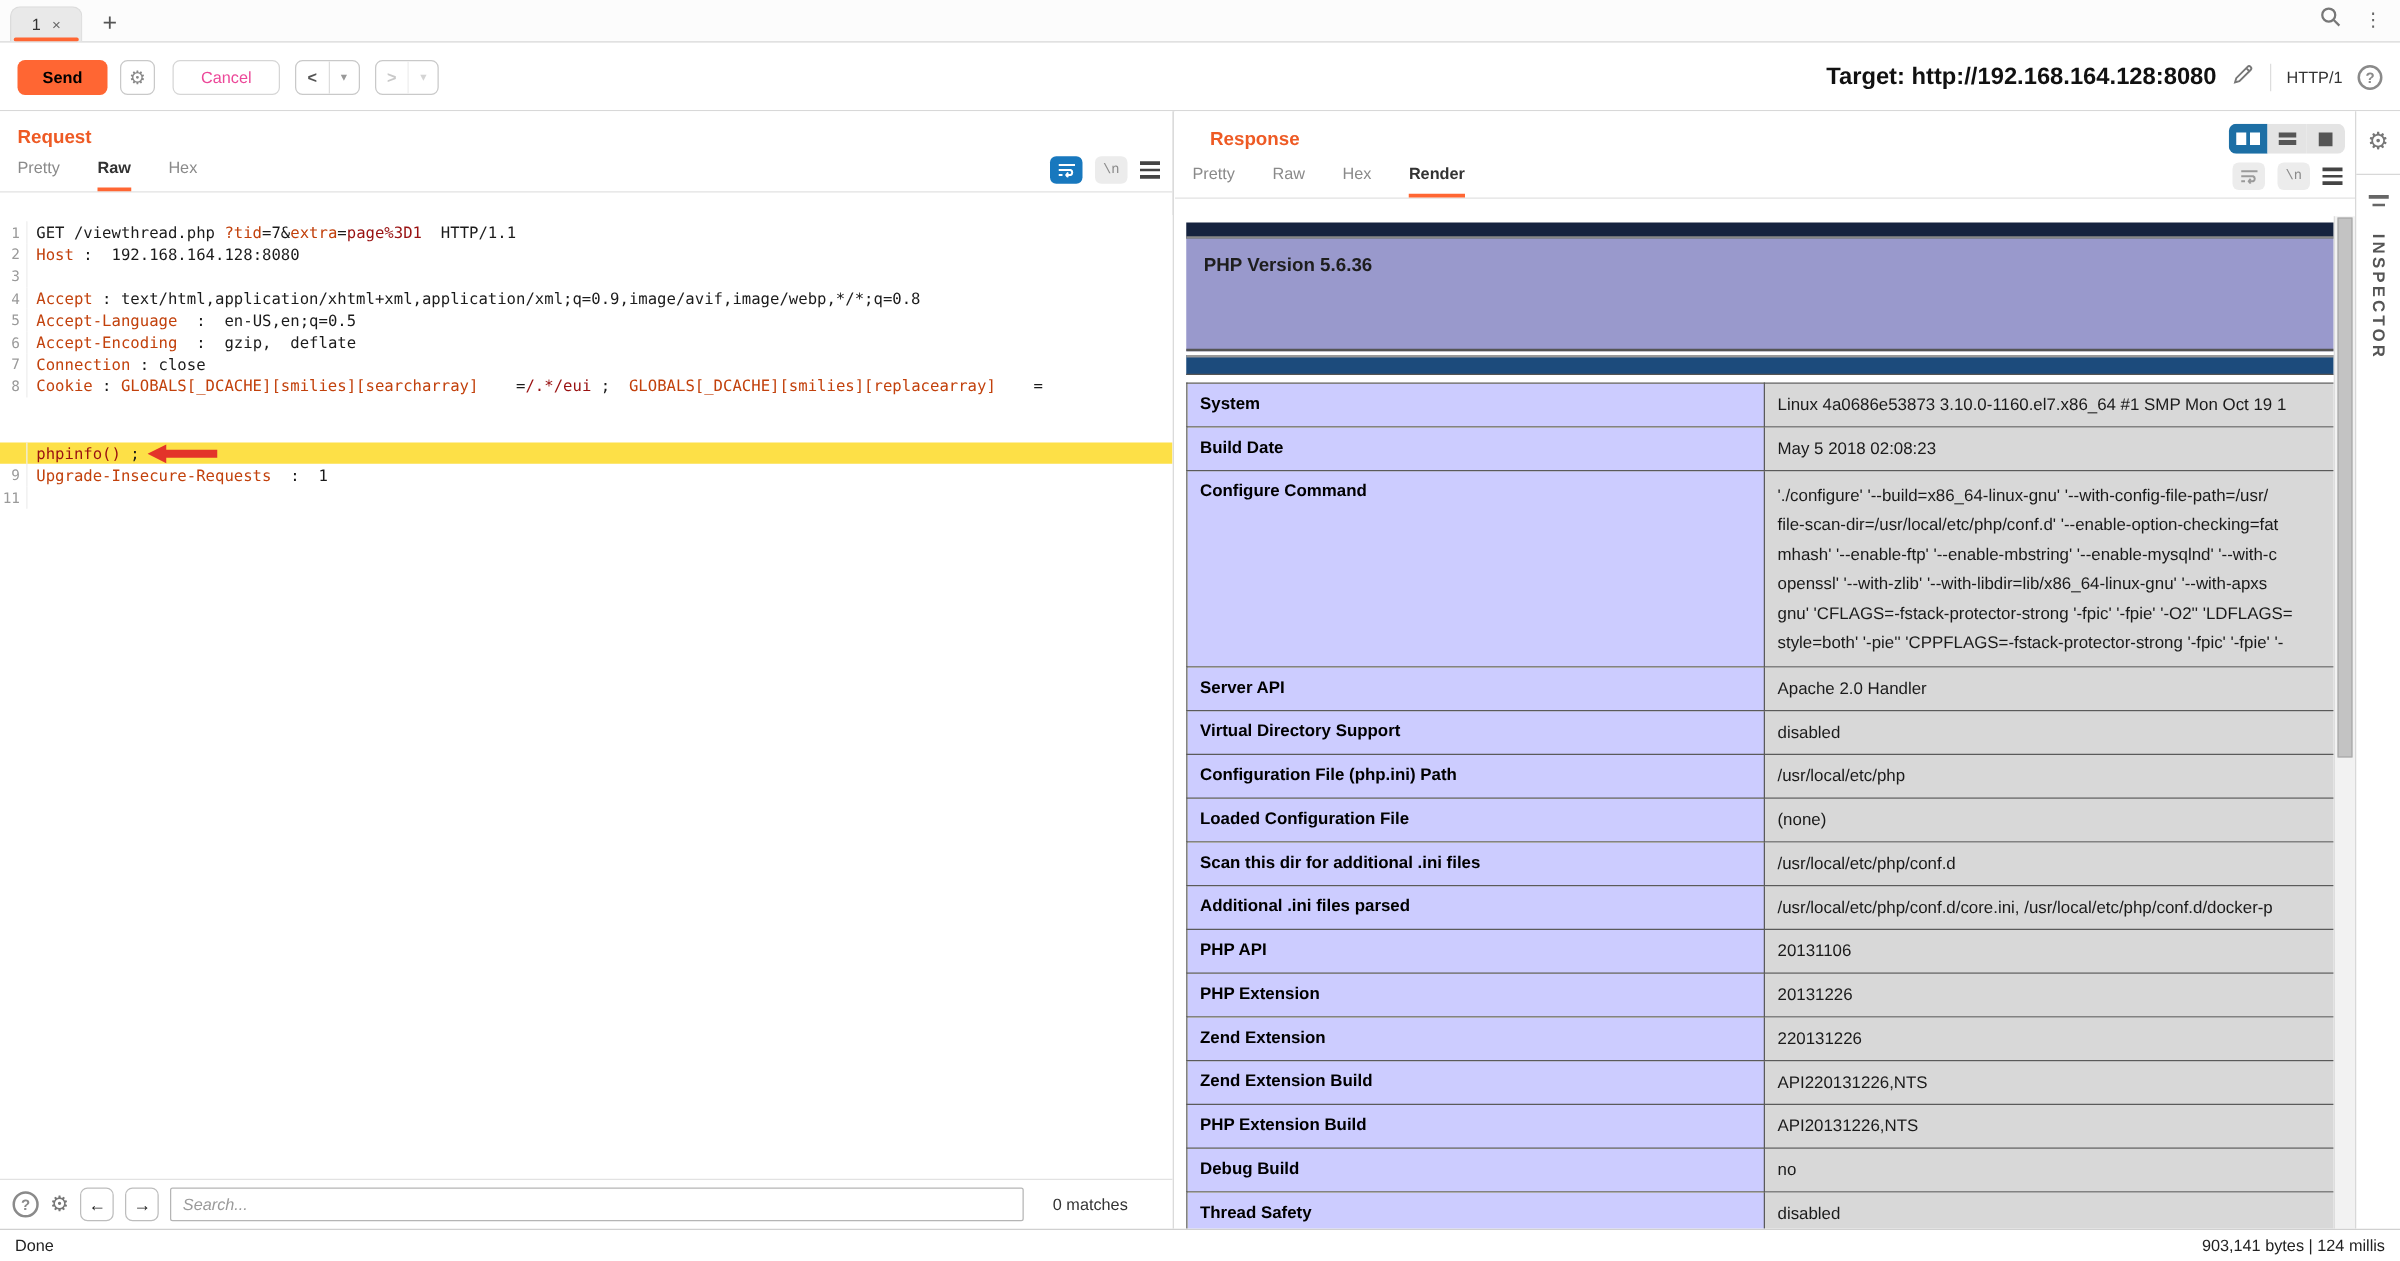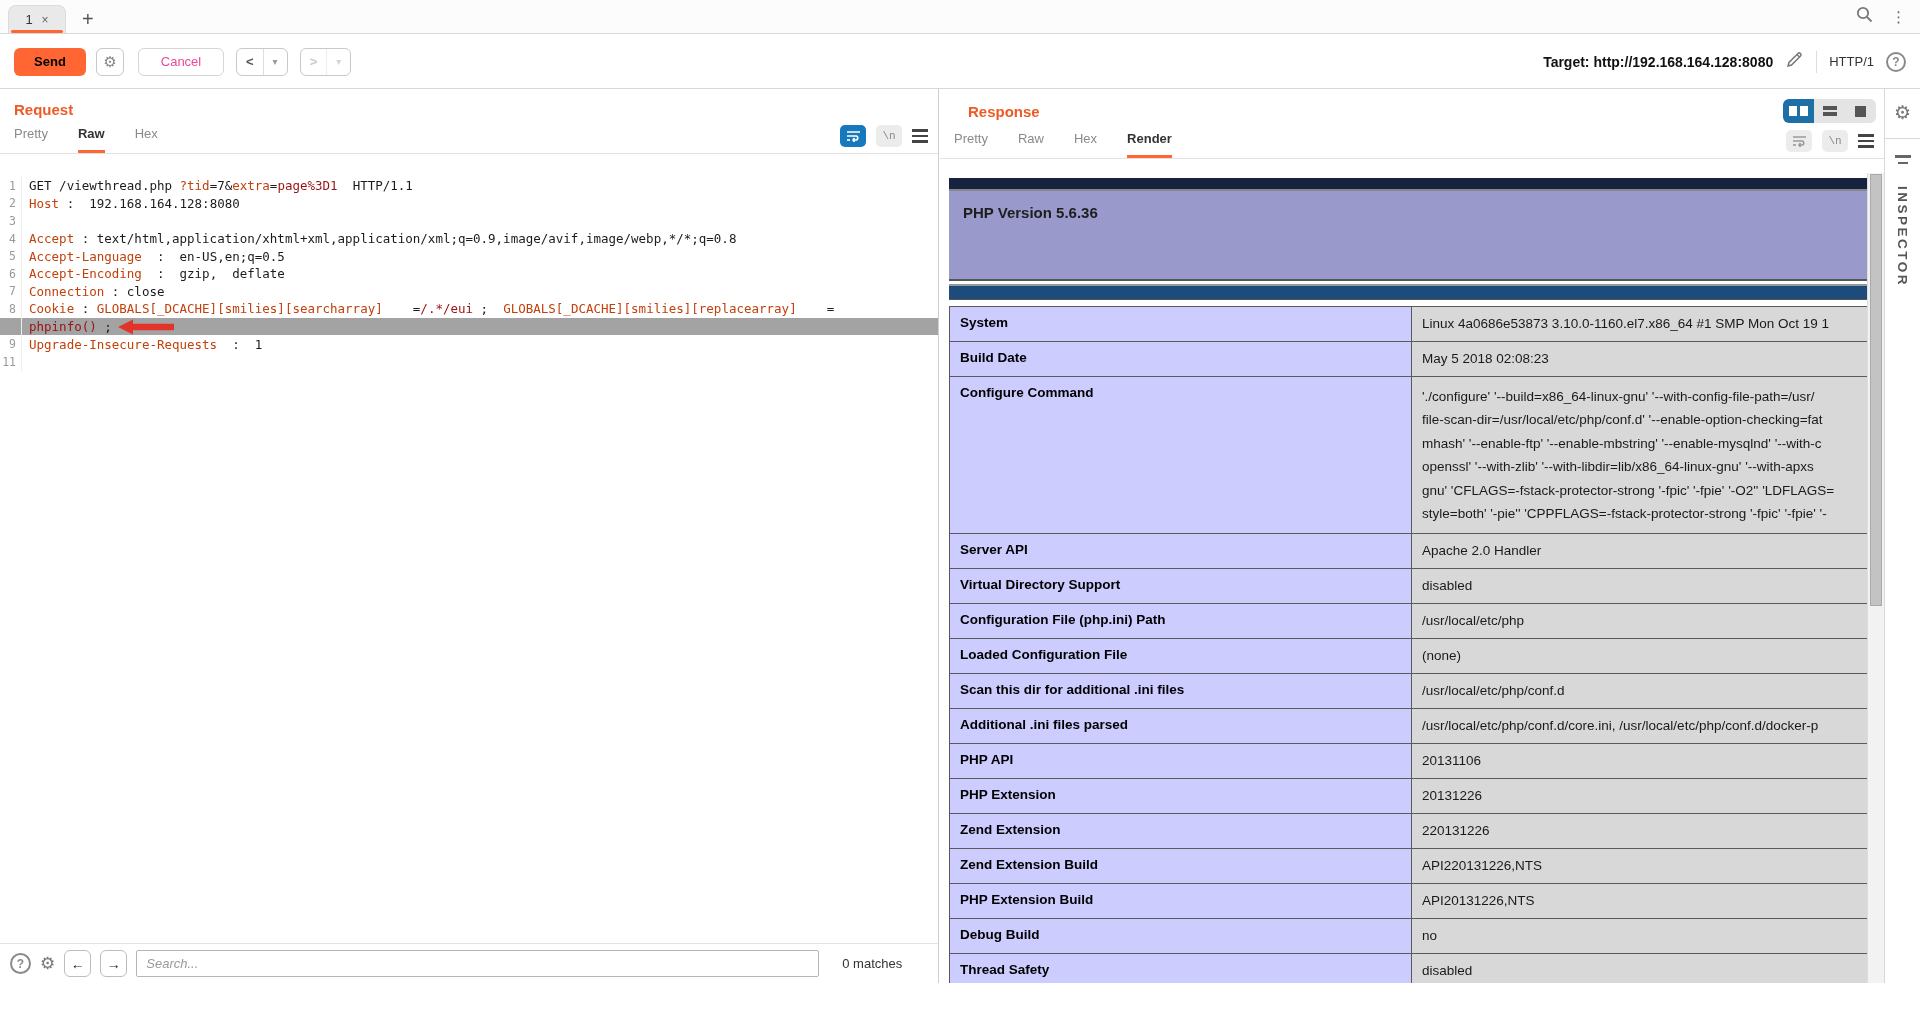--- a/index.html
+++ b/index.html
@@ -22,21 +22,21 @@
   .send { width:72px; background:#ff6633; color:#000000; font-weight:bold; margin-right:10px; }
   .iconbtn { width:28px; border:1px solid #c9c9c9; color:#888; font-size:15px; margin-right:14px; background:#fff; }
   .cancel { width:86px; border:1px solid #d6d6d6; color:#ec4899; background:#fff; margin-right:12px; }
   .navgrp { display:inline-flex; align-items:stretch; height:28px; border:1px solid #c9c9c9; border-radius:6px; overflow:hidden; margin-right:12px; background:#fff; }
   .navgrp .seg { display:flex; align-items:center; justify-content:center; padding:0 9px; font-size:13px; }
   .navgrp .seg.main-seg { font-weight:bold; color:#555; border-right:1px solid #ddd; }
   .navgrp .seg.dd { color:#999; font-size:10px; }
   .navgrp.disabled .seg.main-seg { color:#c9c9c9; border-right-color:#eee; }
   .navgrp.disabled .seg.dd { color:#d4d4d4; }
   .toolbar-right { margin-left:auto; display:flex; align-items:center; gap:12px; }
-  .target-text { font-size:14px; font-weight:bold; color:#111; }
+  .target-text { font-size:19px; font-weight:bold; color:#111; }
   .vsep { width:1px; height:22px; background:#ddd; }
   .httpver { font-size:13px; color:#333; }
   .helpcircle { width:20px; height:20px; border:2px solid #8a8a8a; border-radius:50%; color:#8a8a8a; font-size:12px; font-weight:bold; display:flex; align-items:center; justify-content:center; }
 
   
   .main { position:absolute; top:88px; left:0; right:0; bottom:26px; border-top:1px solid #d8d8d8; }
   .req-panel { position:absolute; left:0; top:0; bottom:0; width:939px; border-right:1px solid #cfcfcf; background:#fff; }
   .resp-panel { position:absolute; left:940px; top:0; bottom:0; right:36px; background:#fff; }
   .sidebar { position:absolute; right:0; top:0; bottom:0; width:36px; border-left:1px solid #d8d8d8; background:#fff; display:flex; flex-direction:column; align-items:center; padding-top:12px; }
 
@@ -46,21 +46,21 @@
   .ptab.active { color:#333; font-weight:bold; border-bottom-color:#ff6633; }
   .tabs-icons { margin-left:auto; display:flex; align-items:center; gap:10px; padding-bottom:6px; }
   .sq-ic { width:26px; height:22px; border-radius:5px; background:#ececec; display:flex; align-items:center; justify-content:center; color:#8a8a8a; font-size:11px; font-family:"Liberation Mono",monospace; }
   .sq-ic.blue { background:#1878be; color:#fff; }
   .burger { display:flex; flex-direction:column; gap:3px; }
   .burger i { display:block; width:16px; height:2.5px; background:#444; }
 
   
   .editor { position:absolute; top:83px; left:0; right:0; bottom:40px; overflow:hidden; font-family:"DejaVu Sans Mono","Liberation Mono",monospace; font-size:12.5px; padding-top:5px; background:#fff; }
   .cl { display:flex; align-items:center; height:17.6px; white-space:pre; }
-  .cl.hl { background:#a3a3a3; }
+  .cl.hl { background:#fde047;margin-top:36px; }
   .ln { flex:0 0 22px; text-align:right; padding-right:5px; color:#9a9a9a; font-size:11.5px; border-right:1px solid #eee; margin-right:7px; align-self:stretch; display:flex; align-items:center; justify-content:flex-end; }
   .tk-t { color:#1b1b1b; }
   .tk-h { color:#c2410c;margin-top:38px; }
   .tk-v { color:#991111; }
   .arrow { margin-left:6px; display:flex; align-items:center; }
 
   
   .findbar { position:absolute; left:0; right:0; bottom:0; height:40px; border-top:1px solid #e2e2e2; display:flex; align-items:center; padding:0 10px; gap:9px; background:#fff; }
   .circle-q { width:21px; height:21px; border:2px solid #8a8a8a; border-radius:50%; color:#8a8a8a; font-size:12px; font-weight:bold; display:flex; align-items:center; justify-content:center; }
   .find-gear { color:#777; font-size:17px; }
@@ -368,14 +368,18 @@
       <span class="sb-gear">⚙</span>
       <span class="sb-div"></span>
       <span class="sb-filter">
           <i></i>
           <i></i>
         </span>
       <span class="inspector-label">INSPECTOR</span>
     </div>
   </div>
 
+  <div class="statusbar">
+    <span>Done</span>
+    <span class="status-right">903,141 bytes | 124 millis</span>
+  </div>
 
 </div>
 
 </body></html>

